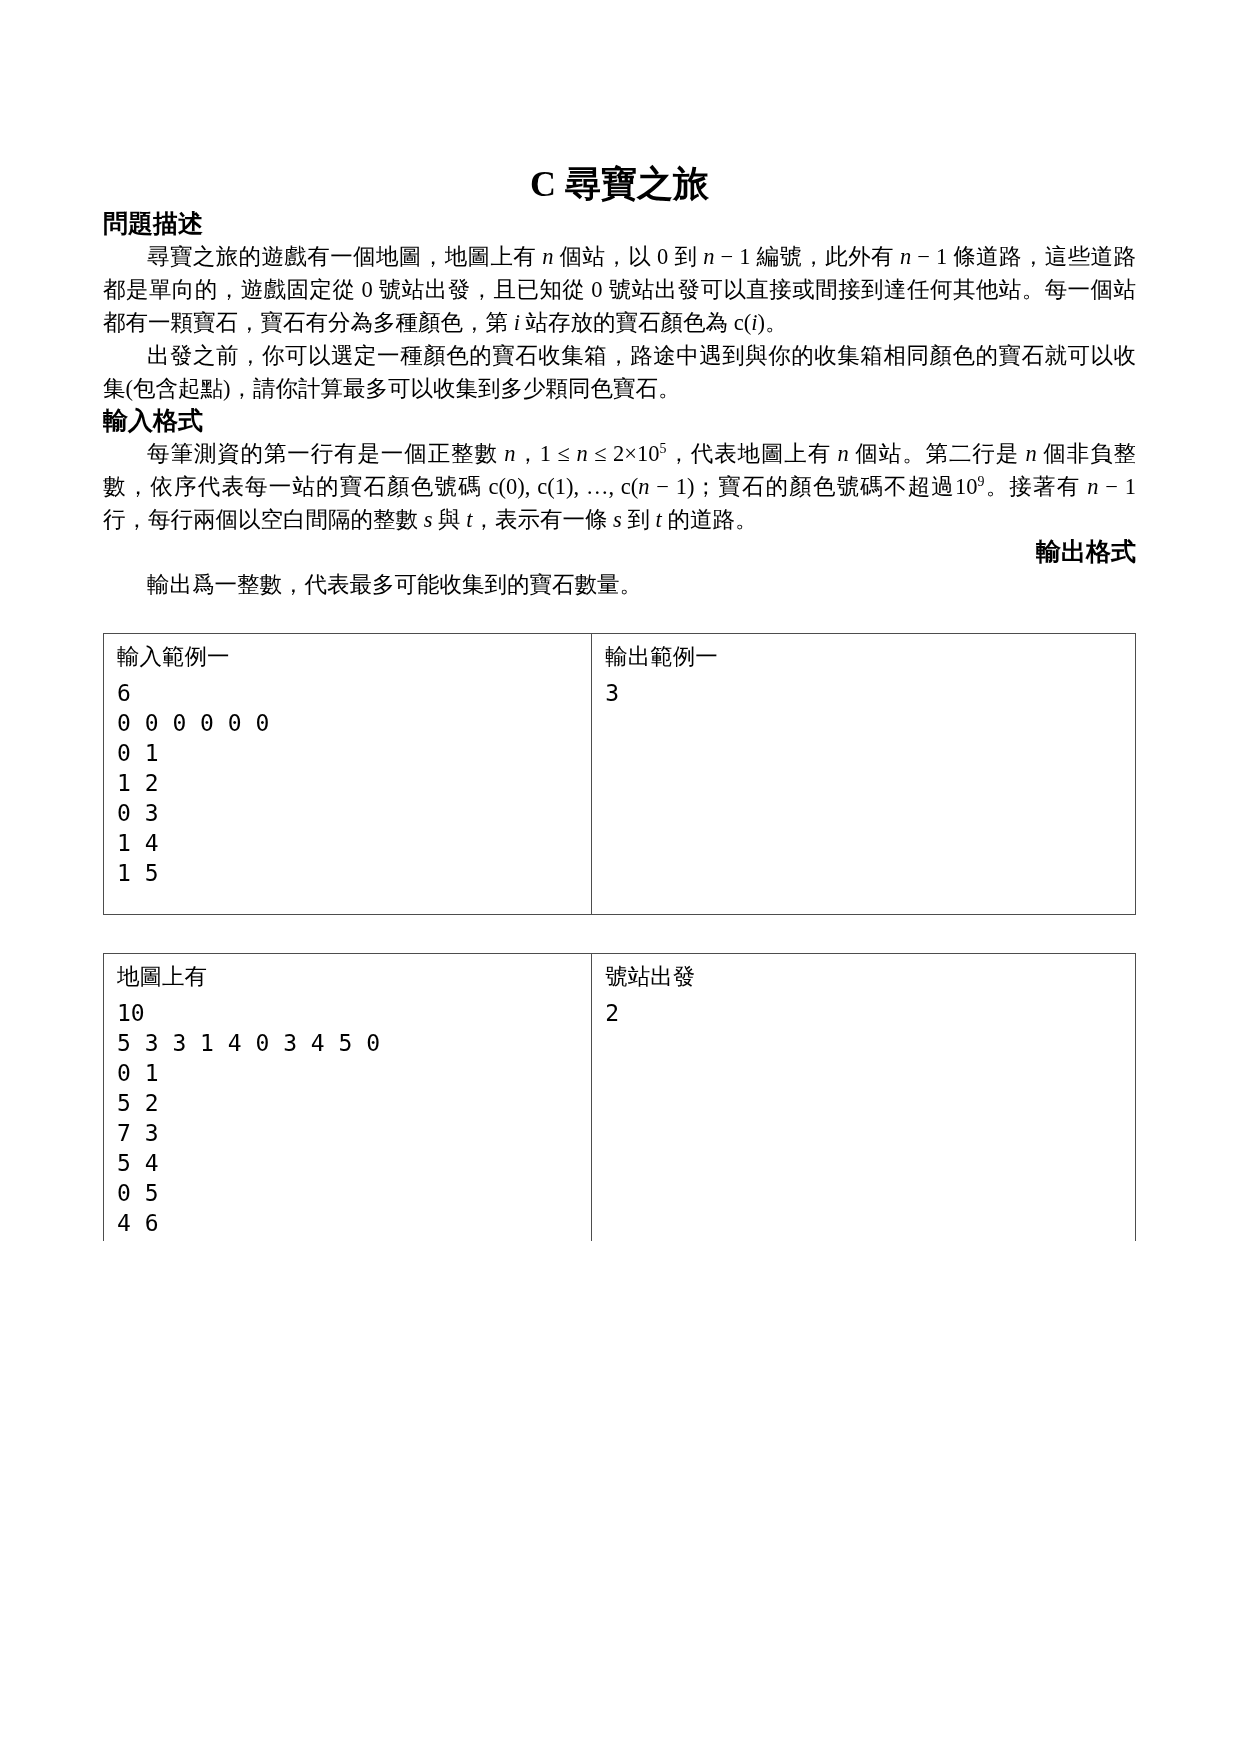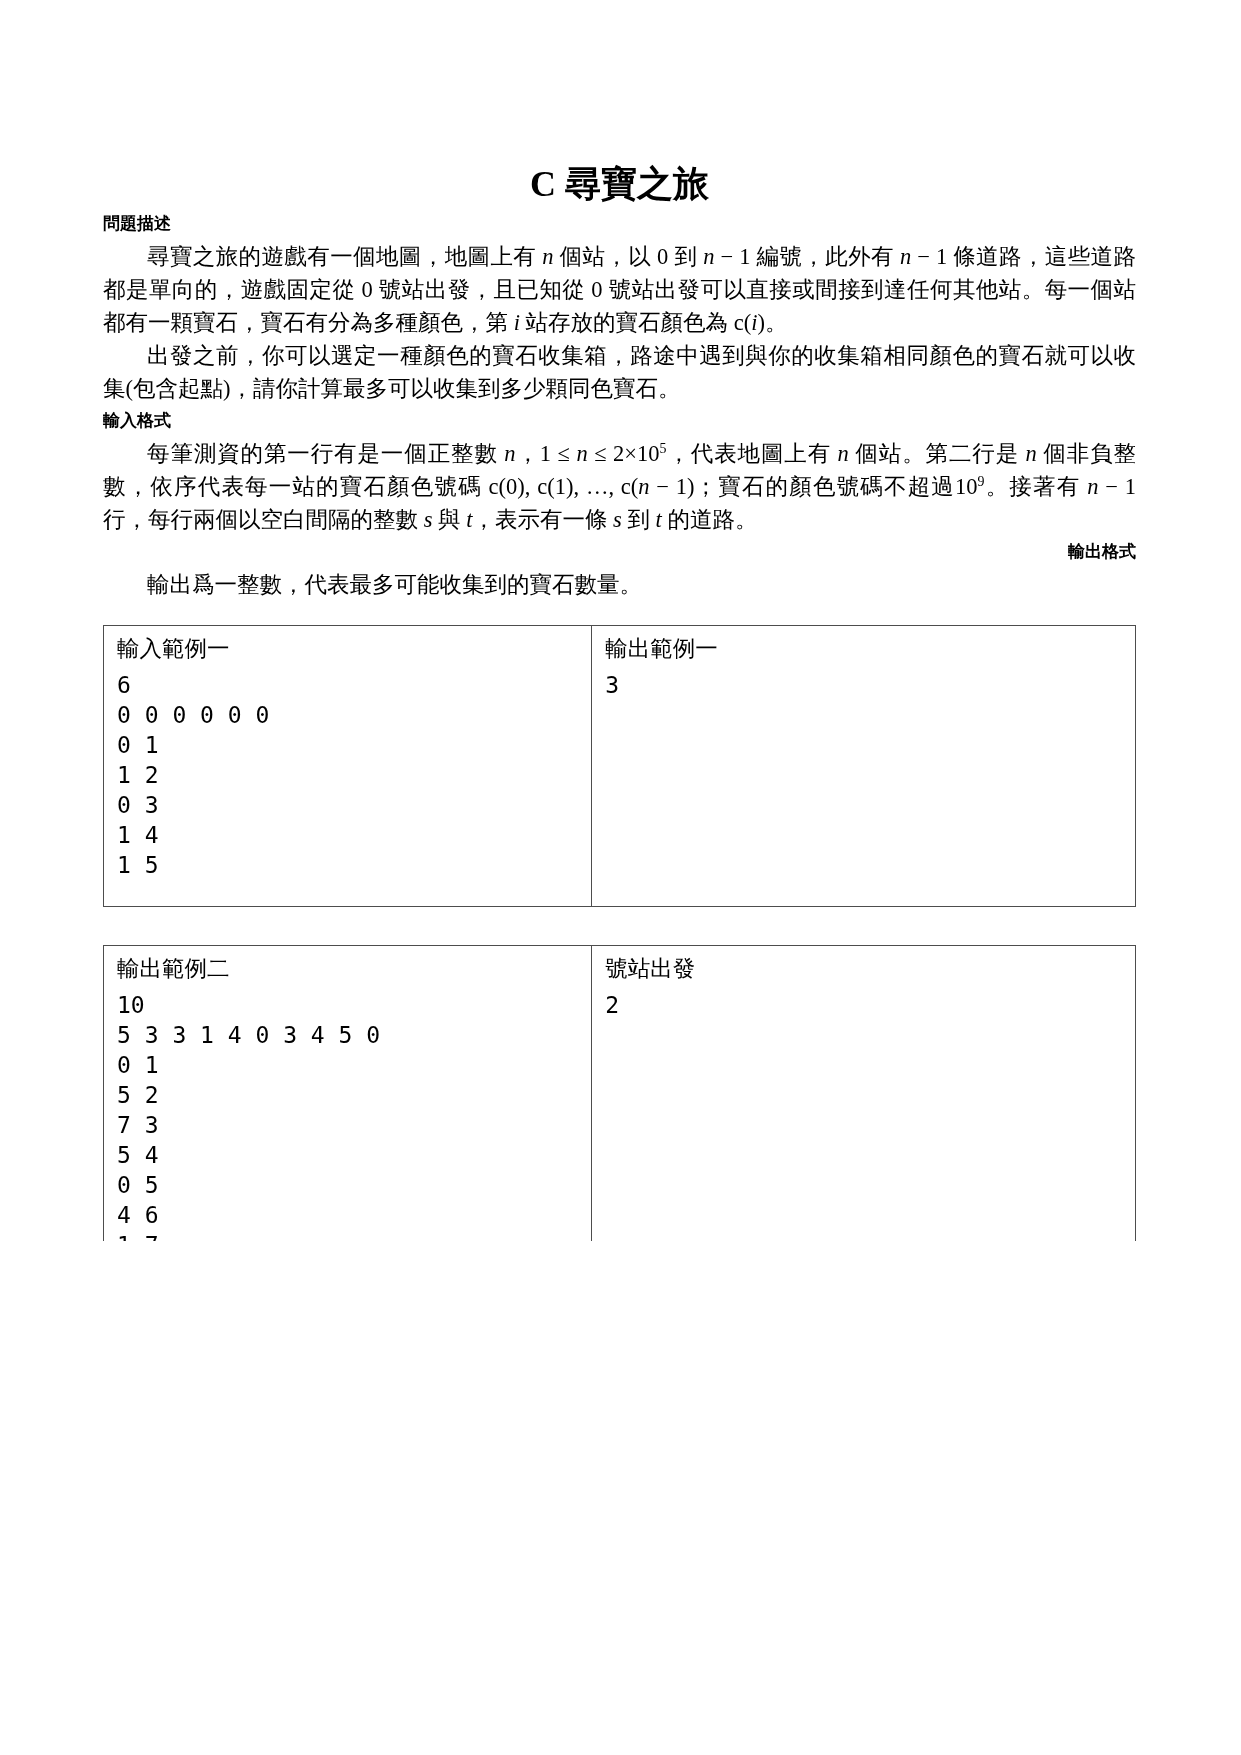--- a/index.html
+++ b/index.html
@@ -12,21 +12,21 @@
     overflow:hidden;
   }
   .content { position:absolute; left:103px; top:0; width:1033px; }
 
   .title {
     margin:160px 0 0 0;
     text-align:center;
     font-size:36px; font-weight:700; line-height:48px;
   }
   h2.heading {
-    font-size:17px; font-weight:700; line-height:32px; margin:0;
+    font-size:25px; font-weight:700; line-height:32px; margin:0;
   }
   .h-problem { margin-top:22px; }
   .h-input   { margin-top:33px; }
   .h-output  { margin-top:46px;text-align:right; }
   .h-scoring { margin-top:85px; }
 
   p.body {
     font-size:22.5px; line-height:33px; margin:0;
     text-align:justify; text-indent:44px;
   }
@@ -35,21 +35,21 @@
   .p-input  { margin-top:16px; }
   .p-output { margin-top:2px; }
 
   .it  { font-style:italic; }
   .sup { vertical-align:super; font-size:62%; line-height:0; }
 
   table.example {
     border-collapse:collapse; table-layout:fixed;
     width:100%;
   }
-  .example-1 { margin-top:24px; height:281px; }
+  .example-1 { margin-top:32px; height:281px; }
   .example-2 { margin-top:38px; height:399px; }
   table.example td {
     border:1.5px solid #4d4d4d;
     vertical-align:top;
     padding:6px 12px 26px 13px;
   }
   .cell-label { font-size:22.5px; line-height:34px; }
   .mono {
     font-family:"DejaVu Sans Mono","Liberation Mono",monospace;
     font-size:23px; line-height:30px; margin-top:4px;
@@ -104,21 +104,21 @@
       </table>
 
     <table class="example example-2">
       <colgroup>
           <col style="width:47.3%">
           <col>
         </colgroup>
       <tbody>
           <tr>
         <td>
-          <div class="cell-label">輸出範例二</div>
+          <div class="cell-label">地圖上有</div>
           <div class="mono">
                 <div>10</div>
                 <div>5 3 3 1 4 0 3 4 5 0</div>
                 <div>0 1</div>
                 <div>5 2</div>
                 <div>7 3</div>
                 <div>5 4</div>
                 <div>0 5</div>
                 <div>4 6</div>
                 <div>1 7</div>

